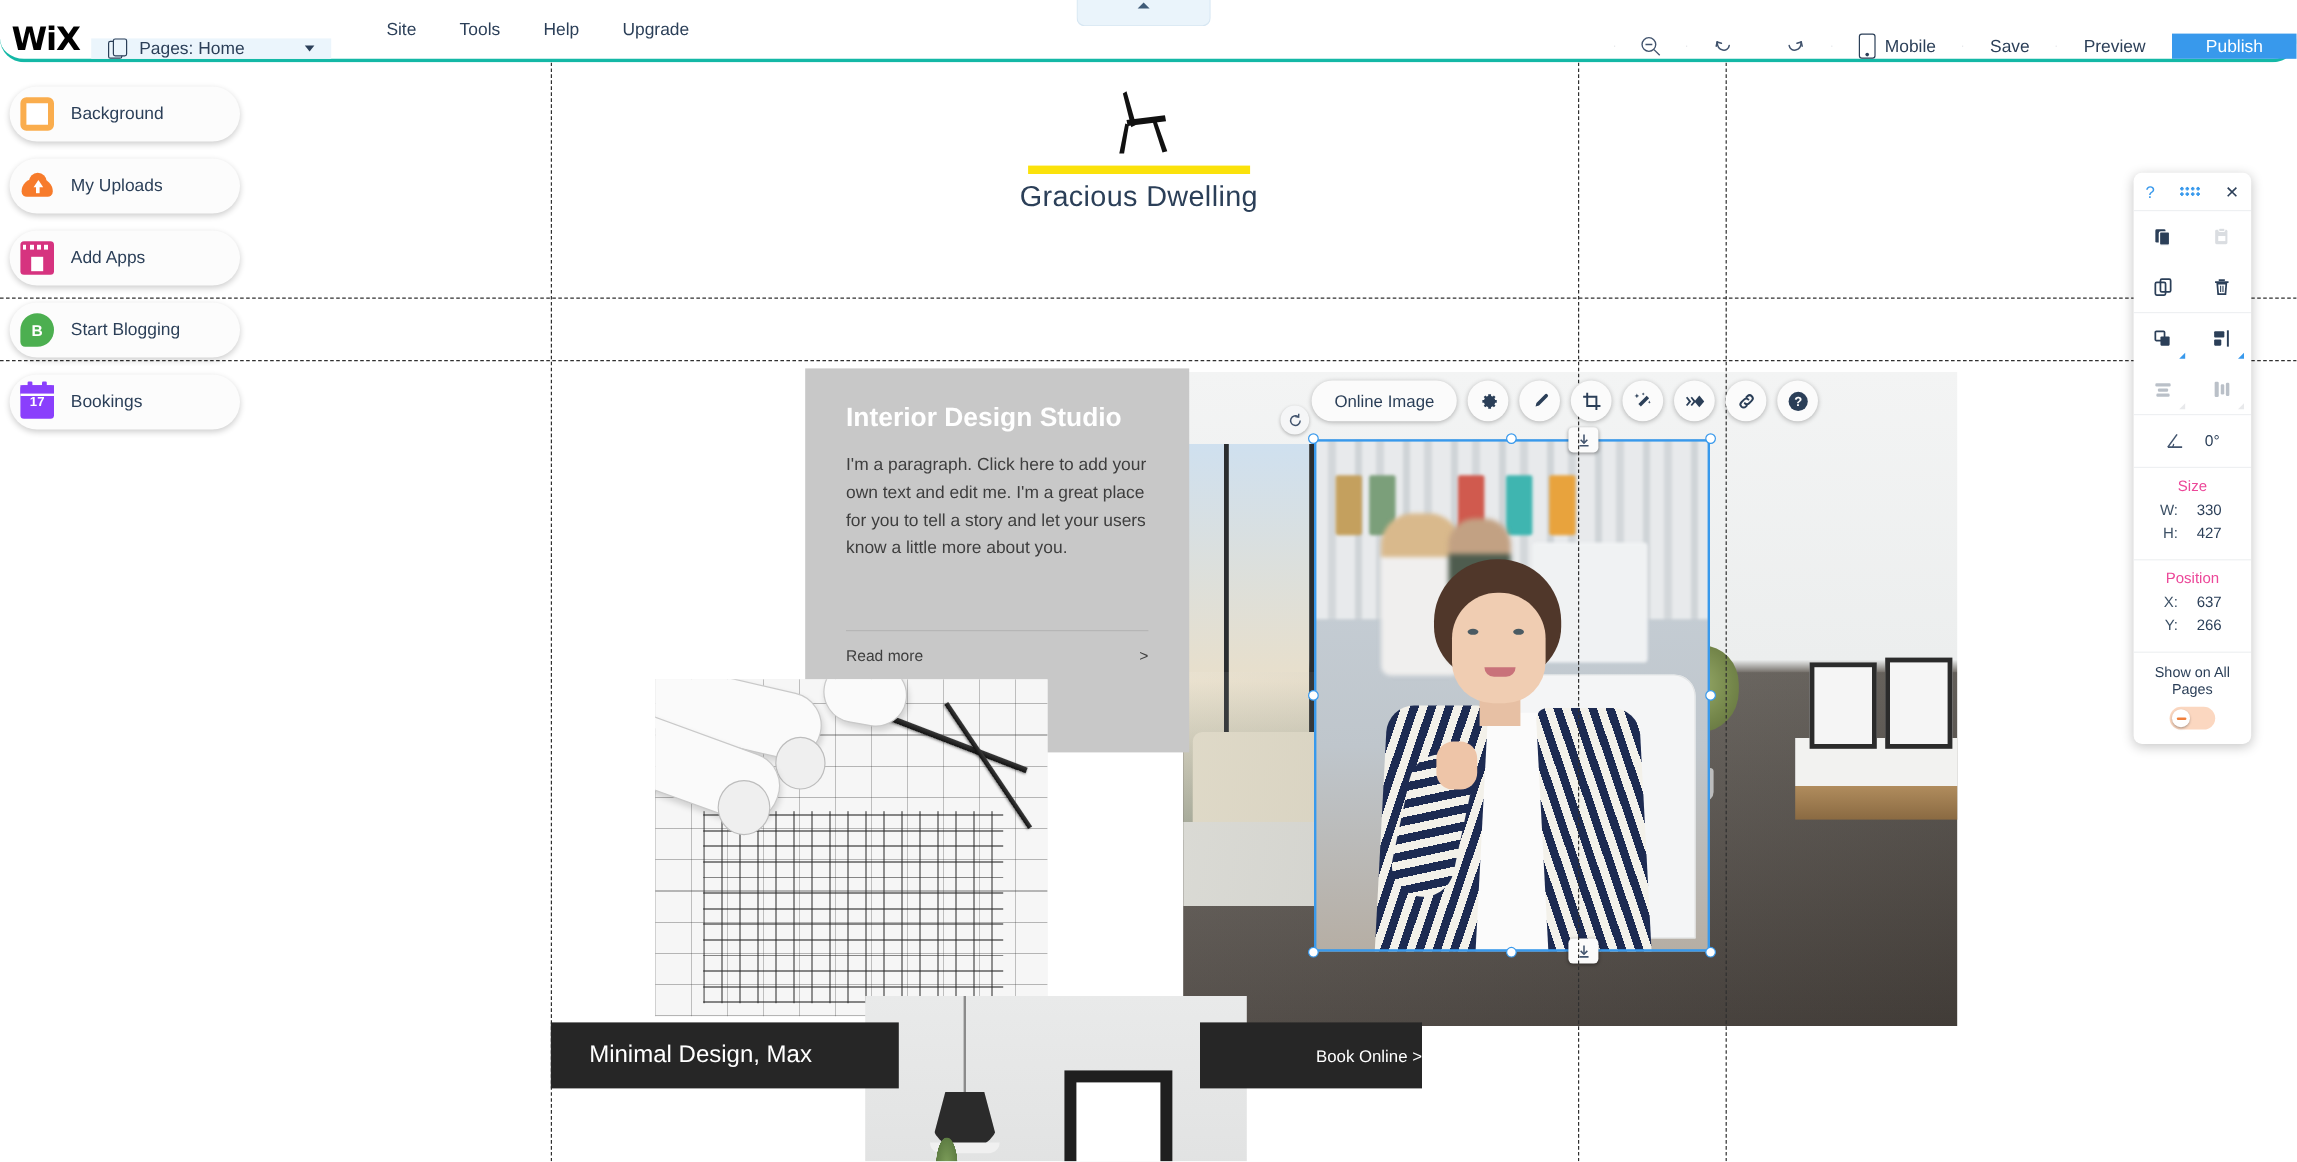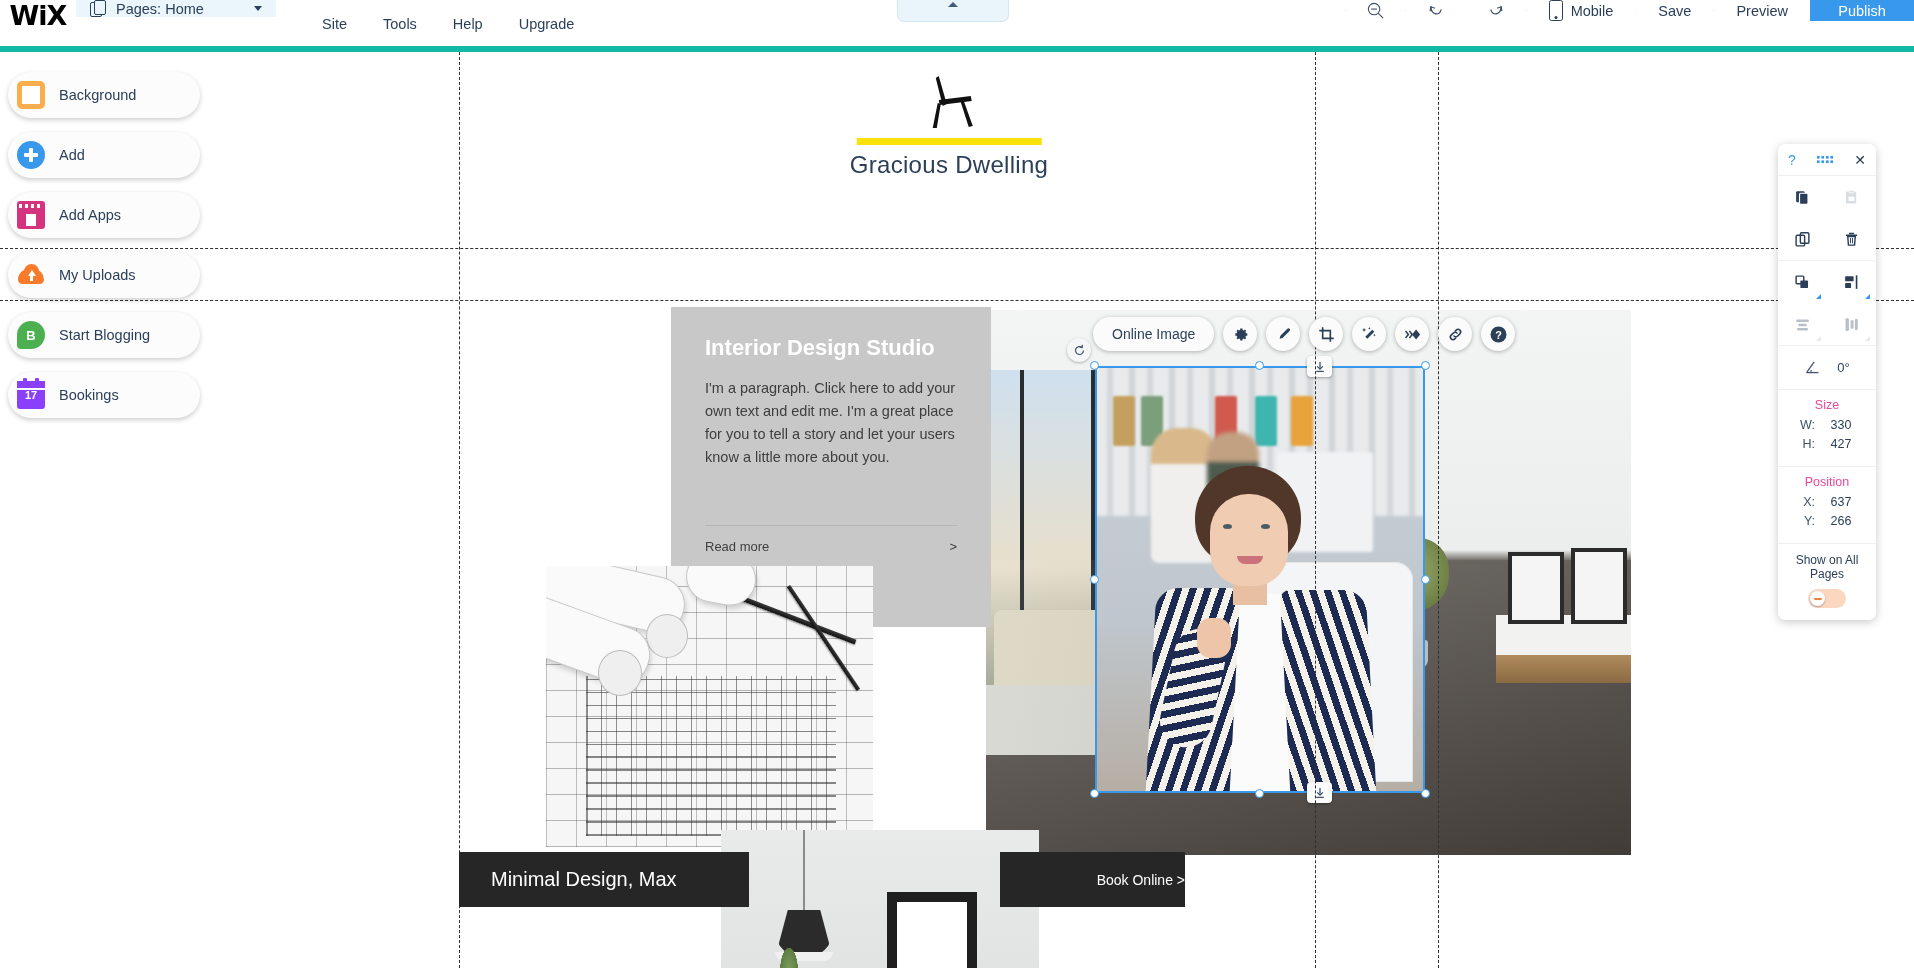--- a/index.html
+++ b/index.html
@@ -7,22 +7,22 @@
     width: 1914px; height: 968px;
     overflow: hidden;
     font-family: "Liberation Sans", sans-serif;
     background: #ffffff;
   }
   #app { position: relative; width: 1914px; height: 968px; overflow: hidden; background:#fff; }
 
   
   .topbar {
     position: absolute; top: 0; left: 0; width: 1914px; height: 52px;
-    background: #ffffff; border-bottom: 6px solid #14b8a6;
-    display: flex; align-items: flex-start; z-index: 300;
+    background: #ffffff; border-bottom: 3px solid #14b8a6;
+    display: flex; align-items: flex-end; z-index: 300; border-radius: 20px;
   }
   .wix-logo {
     width: 76px; display: flex; align-items: center; justify-content: center;
     font-size: 27px; font-weight: bold; color: #000; letter-spacing: -1px;
     font-family: "DejaVu Sans", sans-serif;
   }
   .pages-btn {
     width: 200px; background: #ebf5fc; display: flex; align-items: center;
     padding: 0 14px; gap: 9px; cursor: pointer; position: relative;
   }
@@ -836,41 +836,37 @@
 
   </div>
 
   <div class="sidebar">
 
     <div class="side-btn">
       <span class="side-ico ico-background"></span>
       <span class="side-label">Background</span>
     </div>
 
-    <div class="side-btn">
-      <span class="side-ico ico-add"></span>
-      <span class="side-label">Add</span>
-    </div>
-
-    <div class="side-btn">
-      <span class="side-ico ico-apps"></span>
-      <span class="side-label">Add Apps</span>
-    </div>
 
     <div class="side-btn">
       <span class="side-ico ico-uploads">
         <span class="cloud"></span>
           <span class="bump"></span>
           <span class="arr"></span>
           <span class="arrs"></span>
       </span>
       <span class="side-label">My Uploads</span>
     </div>
 
     <div class="side-btn">
+      <span class="side-ico ico-apps"></span>
+      <span class="side-label">Add Apps</span>
+    </div>
+
+    <div class="side-btn">
       <span class="side-ico ico-blog">B</span>
       <span class="side-label">Start Blogging</span>
     </div>
 
     <div class="side-btn">
       <span class="side-ico ico-bookings">
         <span class="peg1"></span>
           <span class="peg2"></span>
         <span class="num">17</span>
       </span>

